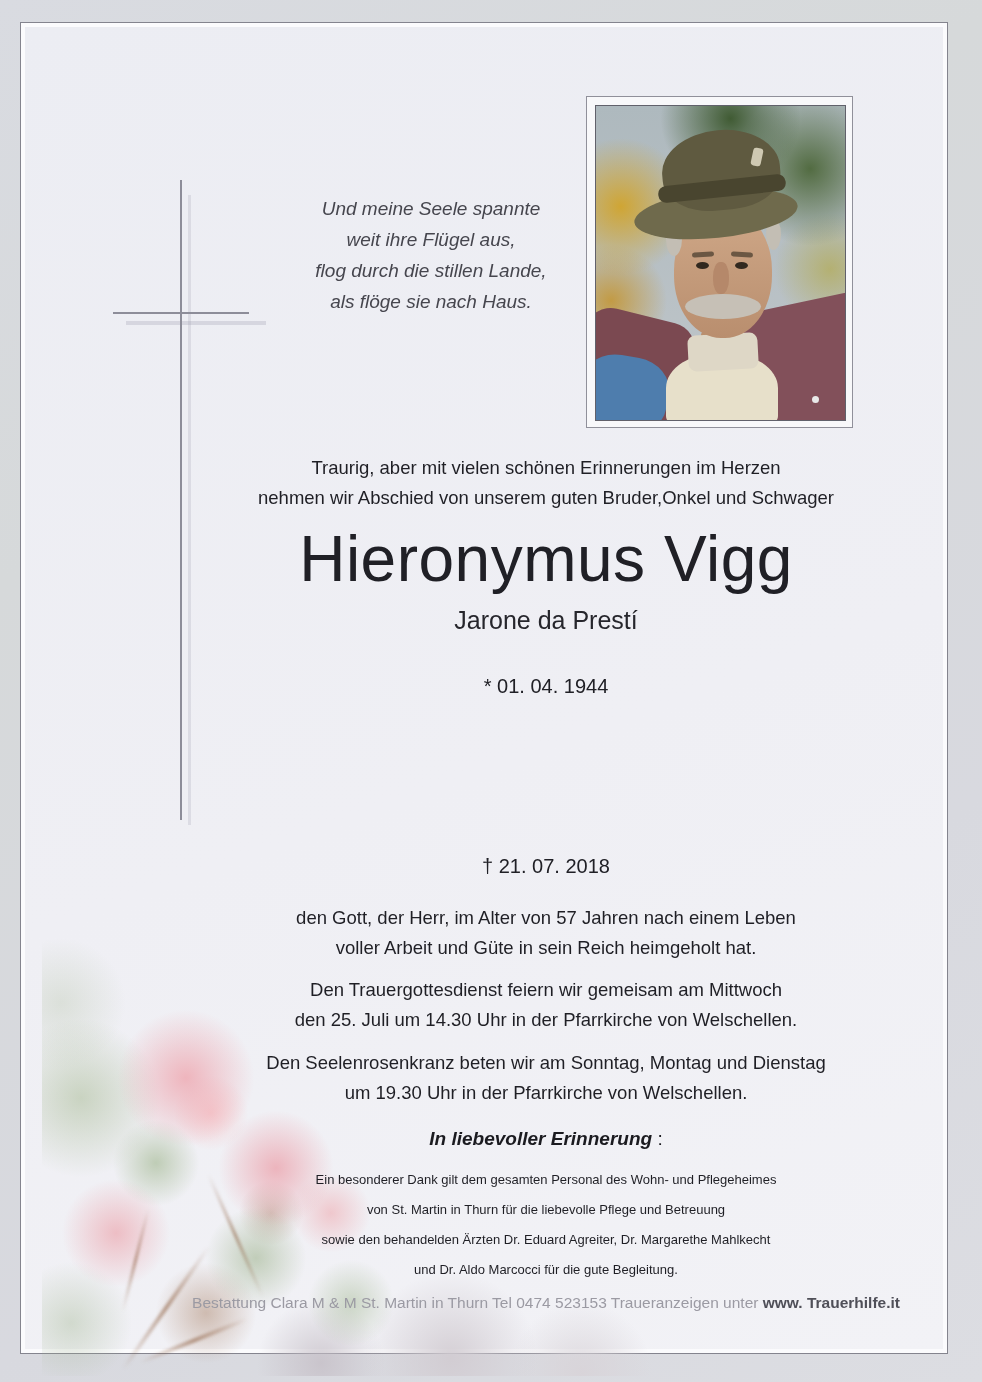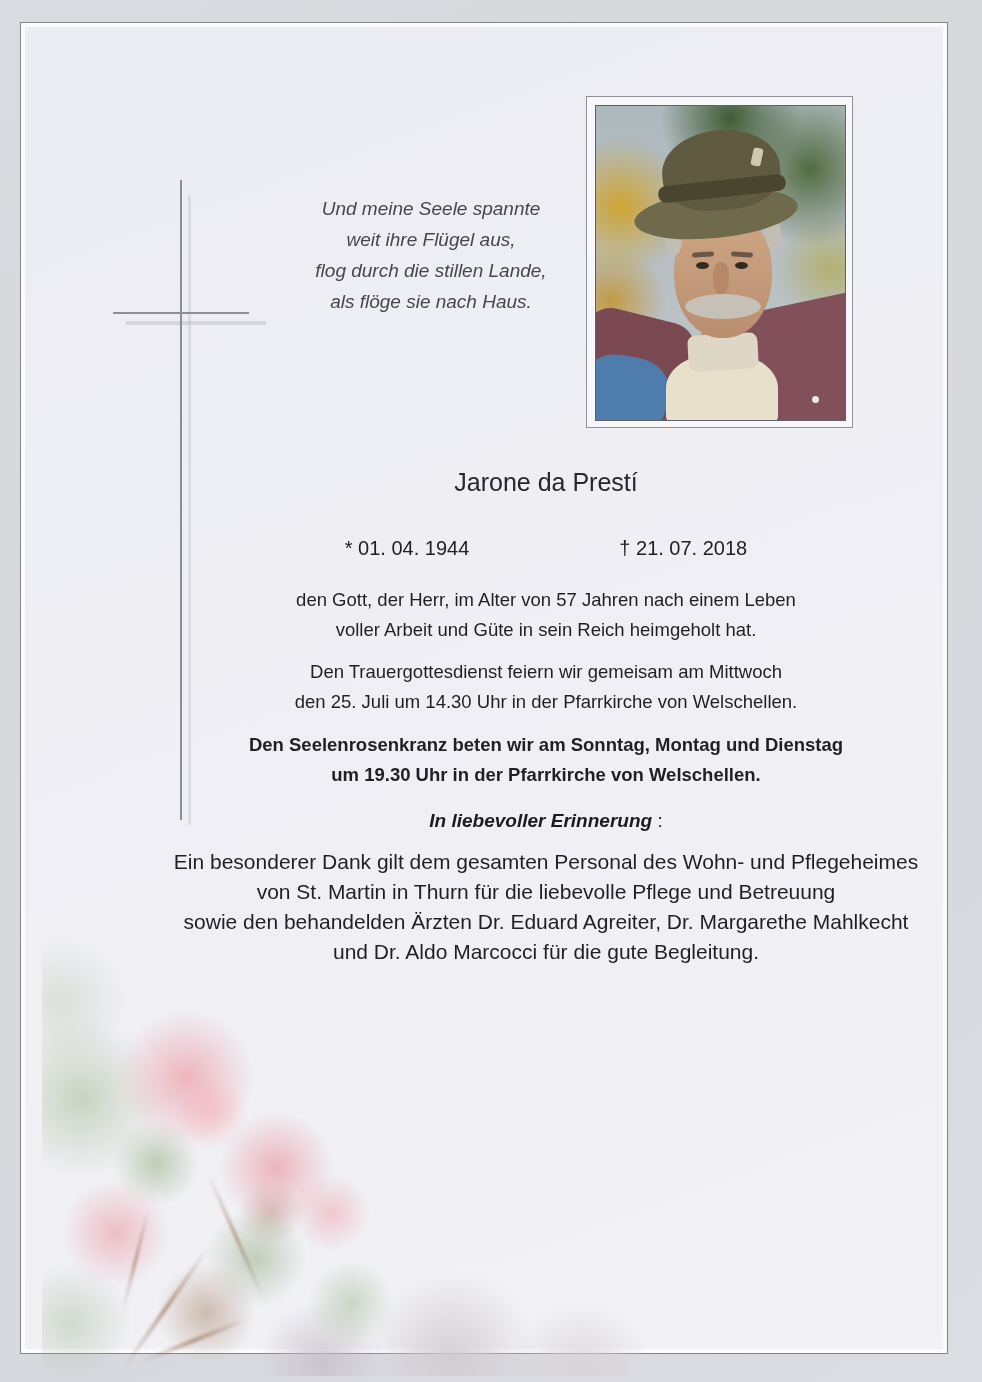--- a/index.html
+++ b/index.html
@@ -87,27 +87,27 @@
   .b1{left:122px;top:320px;width:4px;height:150px;transform:rotate(35deg);}
   .b2{left:192px;top:255px;width:3px;height:135px;transform:rotate(-24deg);}
   .b3{left:150px;top:370px;width:4px;height:115px;transform:rotate(68deg);}
   .b4{left:92px;top:295px;width:3px;height:105px;transform:rotate(14deg);}
   
   .col{position:absolute;left:140px;right:16px;top:430px;text-align:center;}
   .pre{white-space:pre-line;}
   .intro{font-size:18.5px;line-height:30px;color:#1f1f25;}
   .name{margin-top:14px;font-size:64px;line-height:64px;font-weight:400;color:#202026;letter-spacing:.5px;}
   .byname{margin-top:14px;font-size:25px;line-height:30px;color:#26262c;}
-  .dates{margin-top:36px;display:flex;justify-content:center;gap:150px;font-size:20px;line-height:30px;color:#202026;}
+  .dates{margin-top:36px;display:flex;justify-content:center;gap:150px;font-size:20px;line-height:30px;color:#202026;flex-direction:column;}
   .para{font-size:18.5px;line-height:30px;color:#1f1f25;}
-  .p1{margin-top:22px;} .p2{margin-top:12px;} .p3{margin-top:13px;font-weight:bold;} .place{margin-top:10px;}
+  .p1{margin-top:22px;} .p2{margin-top:12px;} .p3{margin-top:13px;} .place{margin-top:10px;}
   .rem-head{margin-top:17px;font-size:19px;line-height:28px;color:#1b1b20;}
   .rem-head .bi{font-weight:700;font-style:italic;}
   .mourners{font-size:18.5px;line-height:30px;color:#1f1f25;}
-  .thanks{margin-top:12px;font-size:21px;line-height:30px;color:#1f1f25;}
+  .thanks{margin-top:12px;font-size:13px;line-height:30px;color:#1f1f25;}
   .farewell{font-size:18.5px;line-height:30px;color:#1f1f25;}
   .footer{margin-top:8px;font-size:15.5px;line-height:20px;color:#9b9aa3;}
   .footer .strong{color:#4f4f58;font-weight:700;}
 </style>
 </head>
 <body>
 
 <div class="card">
 
   <div class="flowers">
@@ -148,33 +148,39 @@
       <div class="p-nose"></div>
       <div class="p-mustache"></div>
       <div class="p-hat-brim"></div>
       <div class="p-hat-crown"></div>
       <div class="p-hat-band"></div>
       <div class="p-hat-badge"></div>
     </div>
   </div>
 
   <div class="col">
+    <div class="intro pre">Traurig, aber mit vielen schönen Erinnerungen im Herzen
+nehmen wir Abschied von unserem guten Bruder,Onkel und Schwager</div>
+    <div class="name">Hieronymus Vigg</div>
     <div class="byname">Jarone da Prestí</div>
     <div class="dates">
       <span>* 01. 04. 1944</span>
       <span>† 21. 07. 2018</span>
     </div>
     <div class="para p1 pre">den Gott, der Herr, im Alter von 57 Jahren nach einem Leben
 voller Arbeit und Güte in sein Reich heimgeholt hat.</div>
     <div class="para p2 pre">Den Trauergottesdienst  feiern wir gemeisam am Mittwoch
 den 25. Juli um 14.30 Uhr in der Pfarrkirche von Welschellen.</div>
     <div class="para p3 pre">Den Seelenrosenkranz beten wir am Sonntag, Montag und Dienstag
 um 19.30 Uhr in der Pfarrkirche von Welschellen.</div>
     <div class="rem-head">
       <span class="bi">In liebevoller Erinnerung</span><span> :</span>
     </div>
     <div class="thanks pre">Ein besonderer Dank gilt dem gesamten Personal des Wohn- und Pflegeheimes
 von St. Martin in Thurn für die liebevolle Pflege und Betreuung
 sowie den behandelden Ärzten Dr. Eduard Agreiter, Dr. Margarethe Mahlkecht
 und Dr. Aldo Marcocci für die gute Begleitung.</div>
+    <div class="footer">
+      <span>Bestattung Clara M &amp; M St. Martin in Thurn Tel 0474 523153 Traueranzeigen unter </span><span class="strong">www. Trauerhilfe.it</span>
+    </div>
   </div>
 
 </div>
 
 </body></html>

